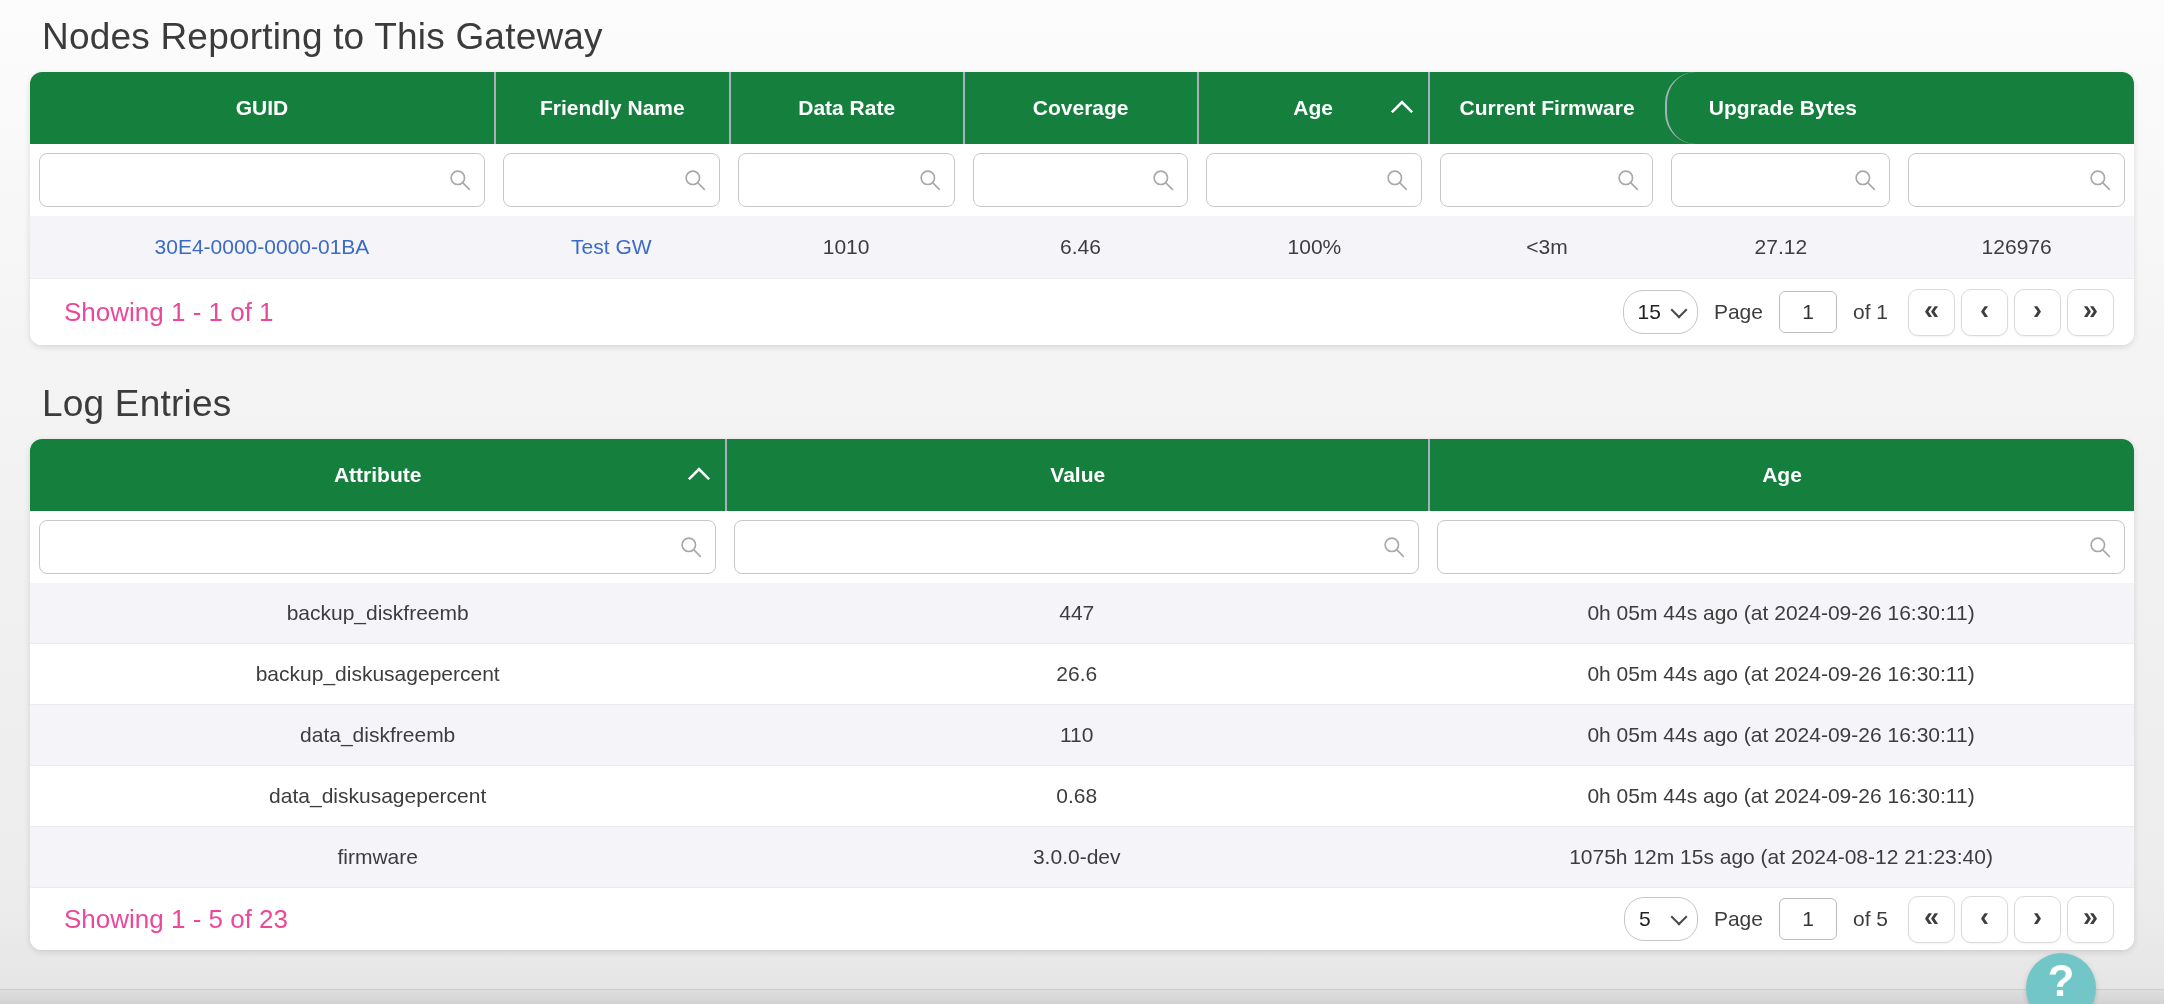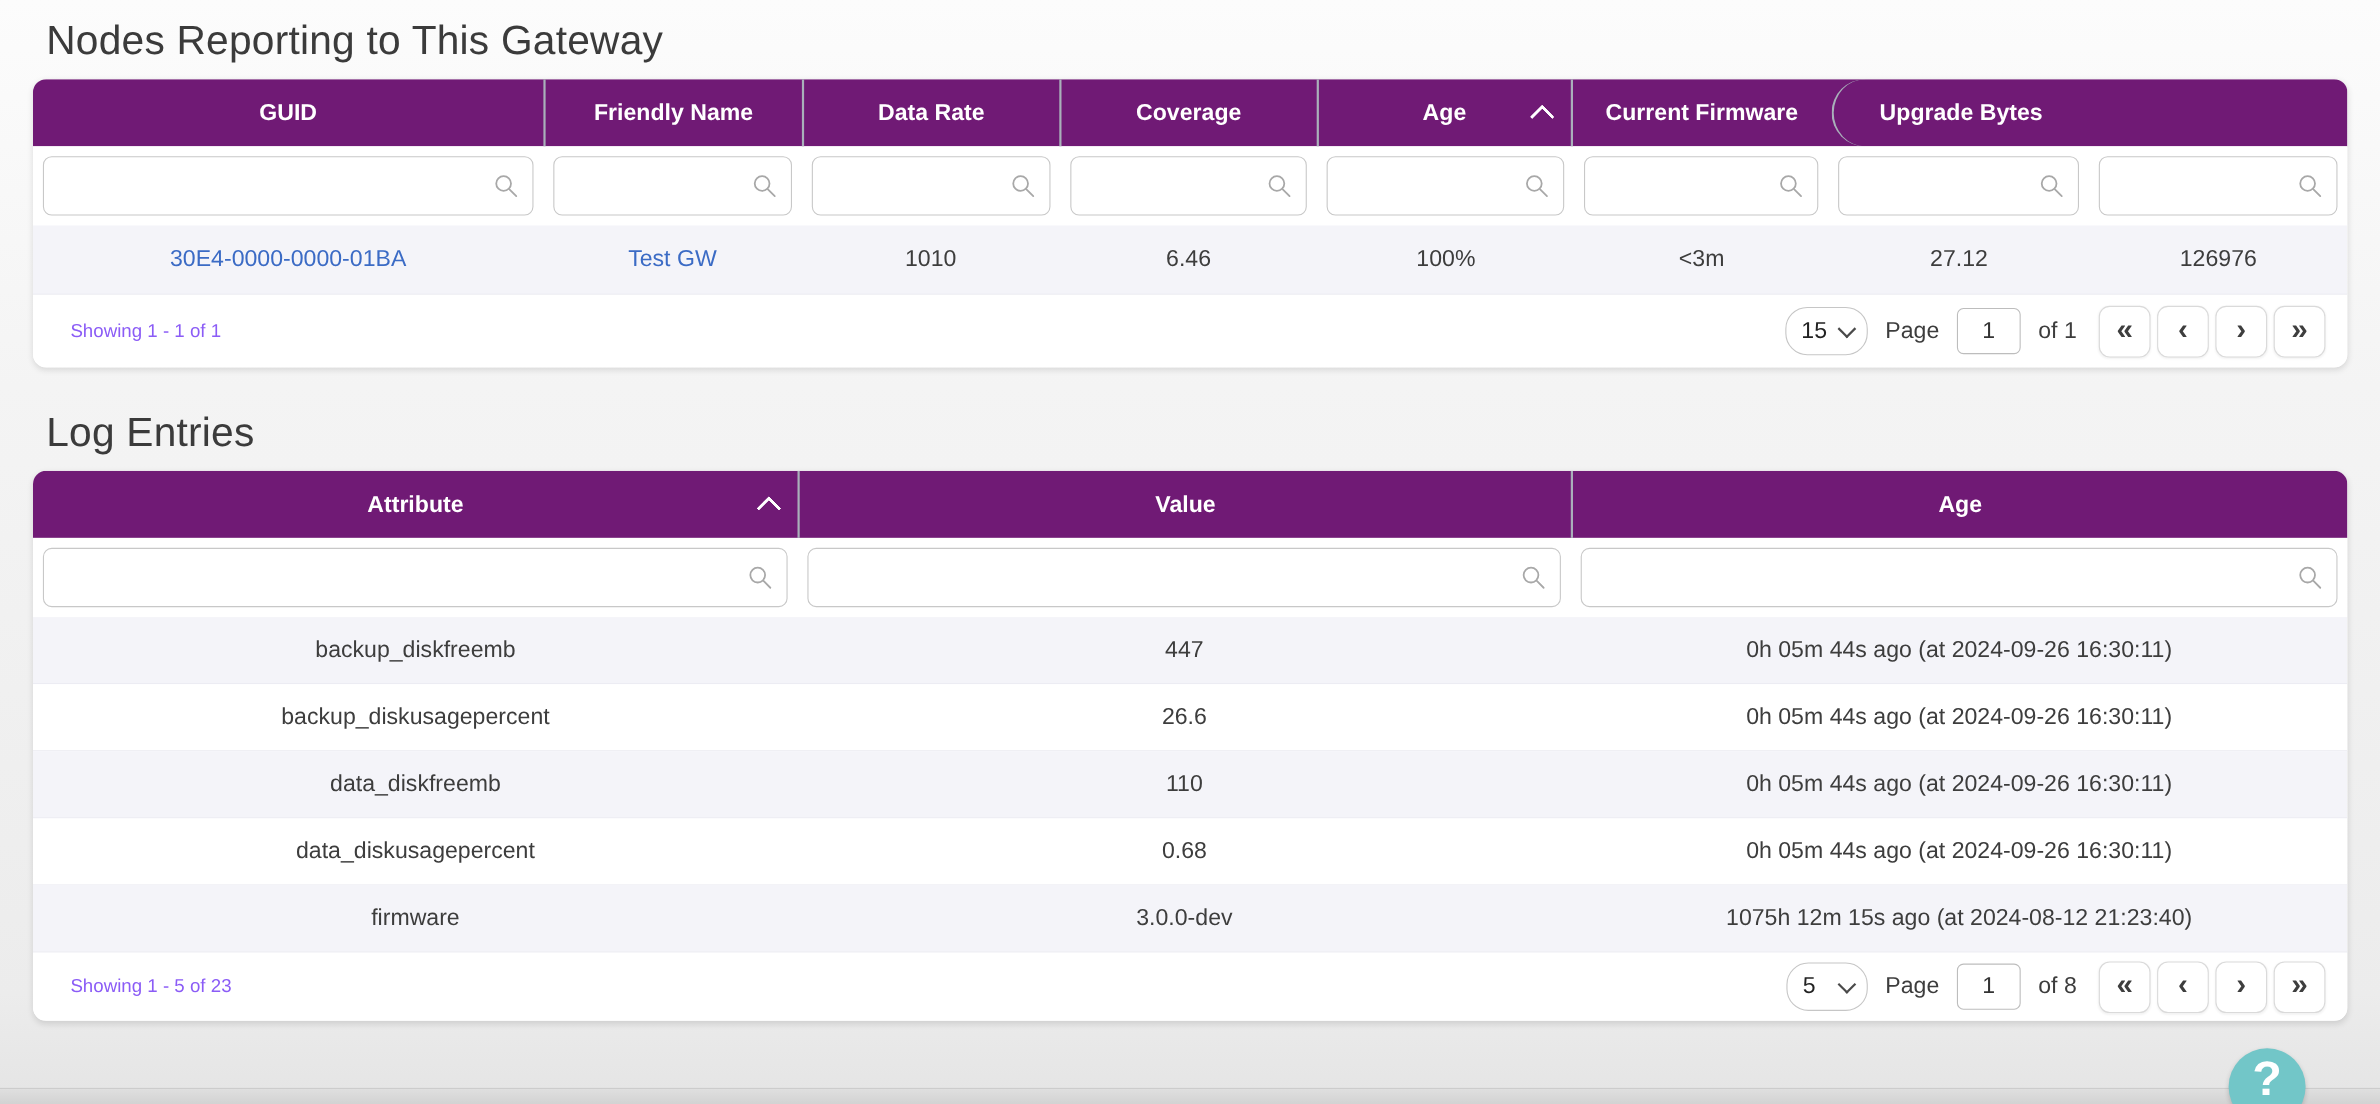--- a/index.html
+++ b/index.html
@@ -20,21 +20,21 @@
   .section-title.mt { margin-top: 38px; }
 
   .card {
     background: #ffffff;
     border-radius: 12px;
     box-shadow: 0 2px 6px rgba(0,0,0,0.12);
     overflow: hidden;
   }
 
   
-  .thead { display: flex; height: 61px; background: #701a75; }
+  .thead { display: flex; height: 72px; background: #15803d; }
   .hcell {
     position: relative;
     display: flex; align-items: center; justify-content: center;
     color: #ffffff; font-weight: bold; font-size: 21px;
     box-sizing: border-box;
   }
   .hcell + .hcell { border-left: 2px solid #a9b0ba; }
   .sort-caret {
     position: absolute; right: 18px; top: 50%;
     width: 13px; height: 13px;
@@ -73,21 +73,21 @@
     white-space: nowrap; overflow: hidden;
   }
   .tcell.link { color: #3b6bc5; cursor: pointer; }
 
   
   .tfoot {
     display: flex; align-items: center; justify-content: space-between;
     height: 66px; padding: 0 20px; background: #fff;
   }
   .t2 .tfoot { height: 62px; }
-  .showing { font-size: 17px; color: #8b5cf6; padding-left: 14px; }
+  .showing { font-size: 26px; color: #ec4899; padding-left: 14px; }
   .controls { display: flex; align-items: center; gap: 16px; }
   .pagesize {
     height: 44px; min-width: 74px; box-sizing: border-box;
     border: 1.5px solid #c6c6c6; border-radius: 20px; background: #fff;
     display: flex; align-items: center; justify-content: space-between;
     gap: 12px; padding: 0 12px 0 14px;
     font-size: 21px; color: #222; cursor: pointer;
   }
   .select-caret {
     width: 10px; height: 10px; margin-top: -4px;
@@ -354,21 +354,21 @@
       </div>
     <div class="tfoot">
       <span class="showing">Showing 1 - 5 of 23</span>
       <div class="controls">
         <div class="pagesize">
           <span>5</span>
           <span class="select-caret"></span>
         </div>
         <span class="plabel">Page</span>
         <input class="page-input" type="text" value="1" style="">
-        <span class="plabel">of 8</span>
+        <span class="plabel">of 5</span>
         <div class="nav-group">
           <button class="nav-btn">«</button>
           <button class="nav-btn">‹</button>
           <button class="nav-btn">›</button>
           <button class="nav-btn">»</button>
         </div>
       </div>
     </div>
   </section>
 

